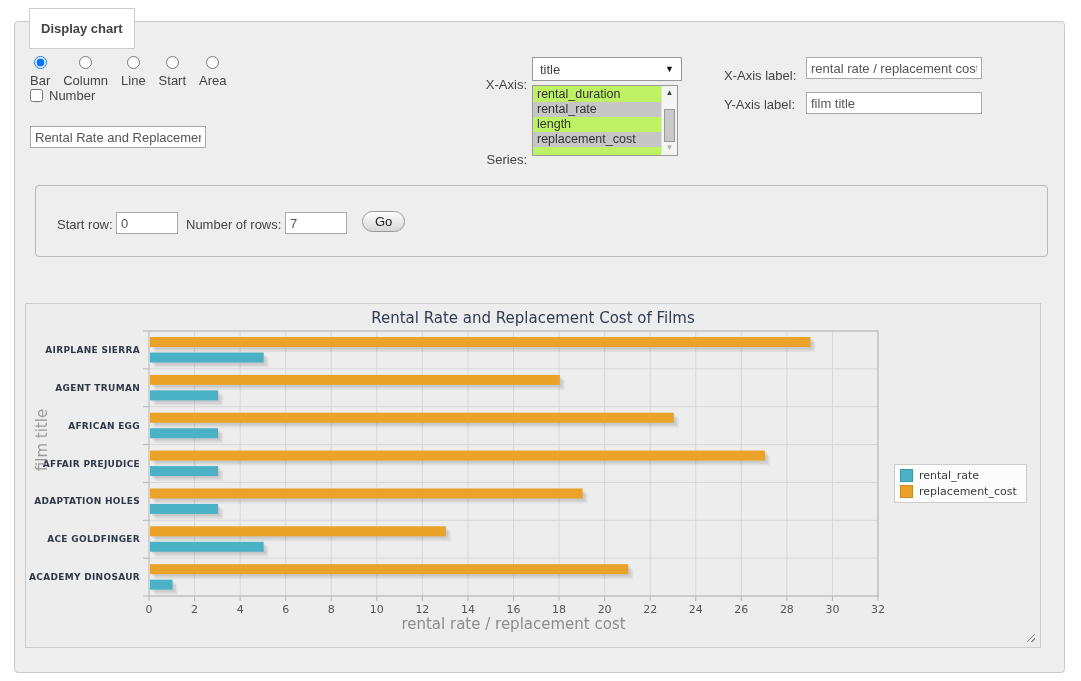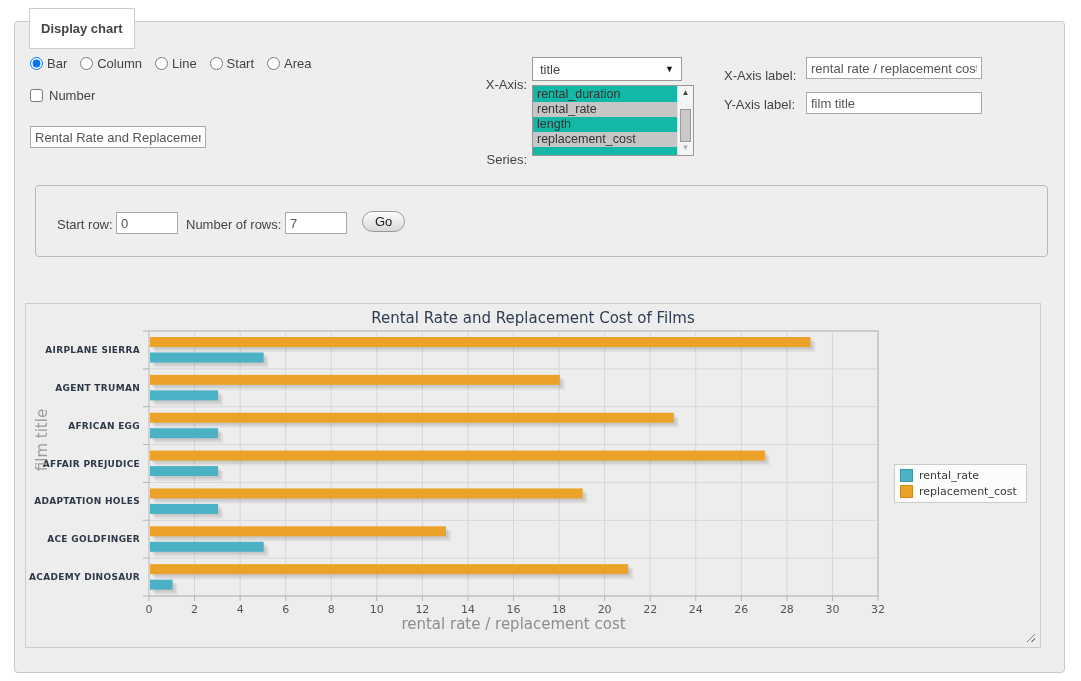--- a/index.html
+++ b/index.html
@@ -5,42 +5,42 @@
   * { box-sizing: border-box; }
   body { margin:0; background:#fff; font-family:"Liberation Sans", sans-serif; font-size:13px; color:#444; }
   .page { position:relative; width:1081px; height:681px; overflow:hidden; background:#fff; }
 
   .fs-main { position:absolute; left:14px; top:21px; width:1051px; height:652px;
              background:#eeeeee; border:1px solid #c9c9c9; border-radius:4px; }
   .fs-legend { position:absolute; left:29px; top:8px; background:#fff; border:1px solid #ccc;
                padding:12px 11px; font-weight:bold; font-size:13px; color:#444; z-index:3; }
 
   .radio-row { position:absolute; left:30px; top:56px; display:flex; gap:13px; align-items:center; z-index:2; }
-  .radio-item { display:flex; align-items:center; gap:4px; cursor:pointer; }
+  .radio-item { display:flex; align-items:center; gap:4px; cursor:pointer;flex-direction:column; }
   .radio-item input { margin:0; }
   .stacked-row { position:absolute; left:30px; top:88px; display:flex; gap:6px; align-items:center; z-index:2; cursor:pointer; }
   .stacked-row input { margin:0; }
 
   input[type=text] { border:1px solid #a9a9a9; background:#fff; font:13px "Liberation Sans", sans-serif;
                      color:#555; padding:2px 4px; height:22px; }
   .title-input { position:absolute; left:30px; top:126px; width:176px; z-index:2; }
 
   .cap { position:absolute; z-index:2; color:#444; }
   .cap-right { text-align:right;margin-top:15px; }
   .xaxis-cap { left:425px; top:62px; width:102px; }
   .series-cap { left:425px; top:137px; width:102px; }
   .xlab-cap { left:724px; top:68px; width:80px; }
   .ylab-cap { left:724px; top:97px; width:80px; }
 
   .xaxis-select { position:absolute; left:532px; top:57px; width:150px; height:24px; background:#fff;
                   border:1px solid #999; display:flex; align-items:center; justify-content:space-between;
                   padding:0 7px; z-index:2; cursor:pointer; }
   .xaxis-select .caret { font-size:9px; color:#111; }
 
-  .series-list { position:absolute; left:532px; top:85px; width:162px; height:71px; background:#14b8a6;
+  .series-list { position:absolute; left:532px; top:85px; width:146px; height:71px; background:#bef264;
                  border:1px solid #999; z-index:2; overflow:hidden; }
   .series-opts { position:absolute; left:0; top:1px; right:16px; }
   .opt { height:15px; line-height:15px; padding-left:4px; font-size:12.5px; color:#333;
          white-space:nowrap; overflow:hidden; cursor:pointer; }
   .opt.selected { background:#c6c6c6; }
   .sb { position:absolute; right:0; top:0; width:16px; height:100%; background:#f4f4f4; border-left:1px solid #e2e2e2; }
   .sb-up, .sb-down { position:absolute; left:0; width:100%; height:14px; text-align:center;
                      font-size:8px; line-height:14px; cursor:pointer; }
   .sb-up { top:0; color:#444; }
   .sb-down { bottom:0; color:#b3b3b3; }

